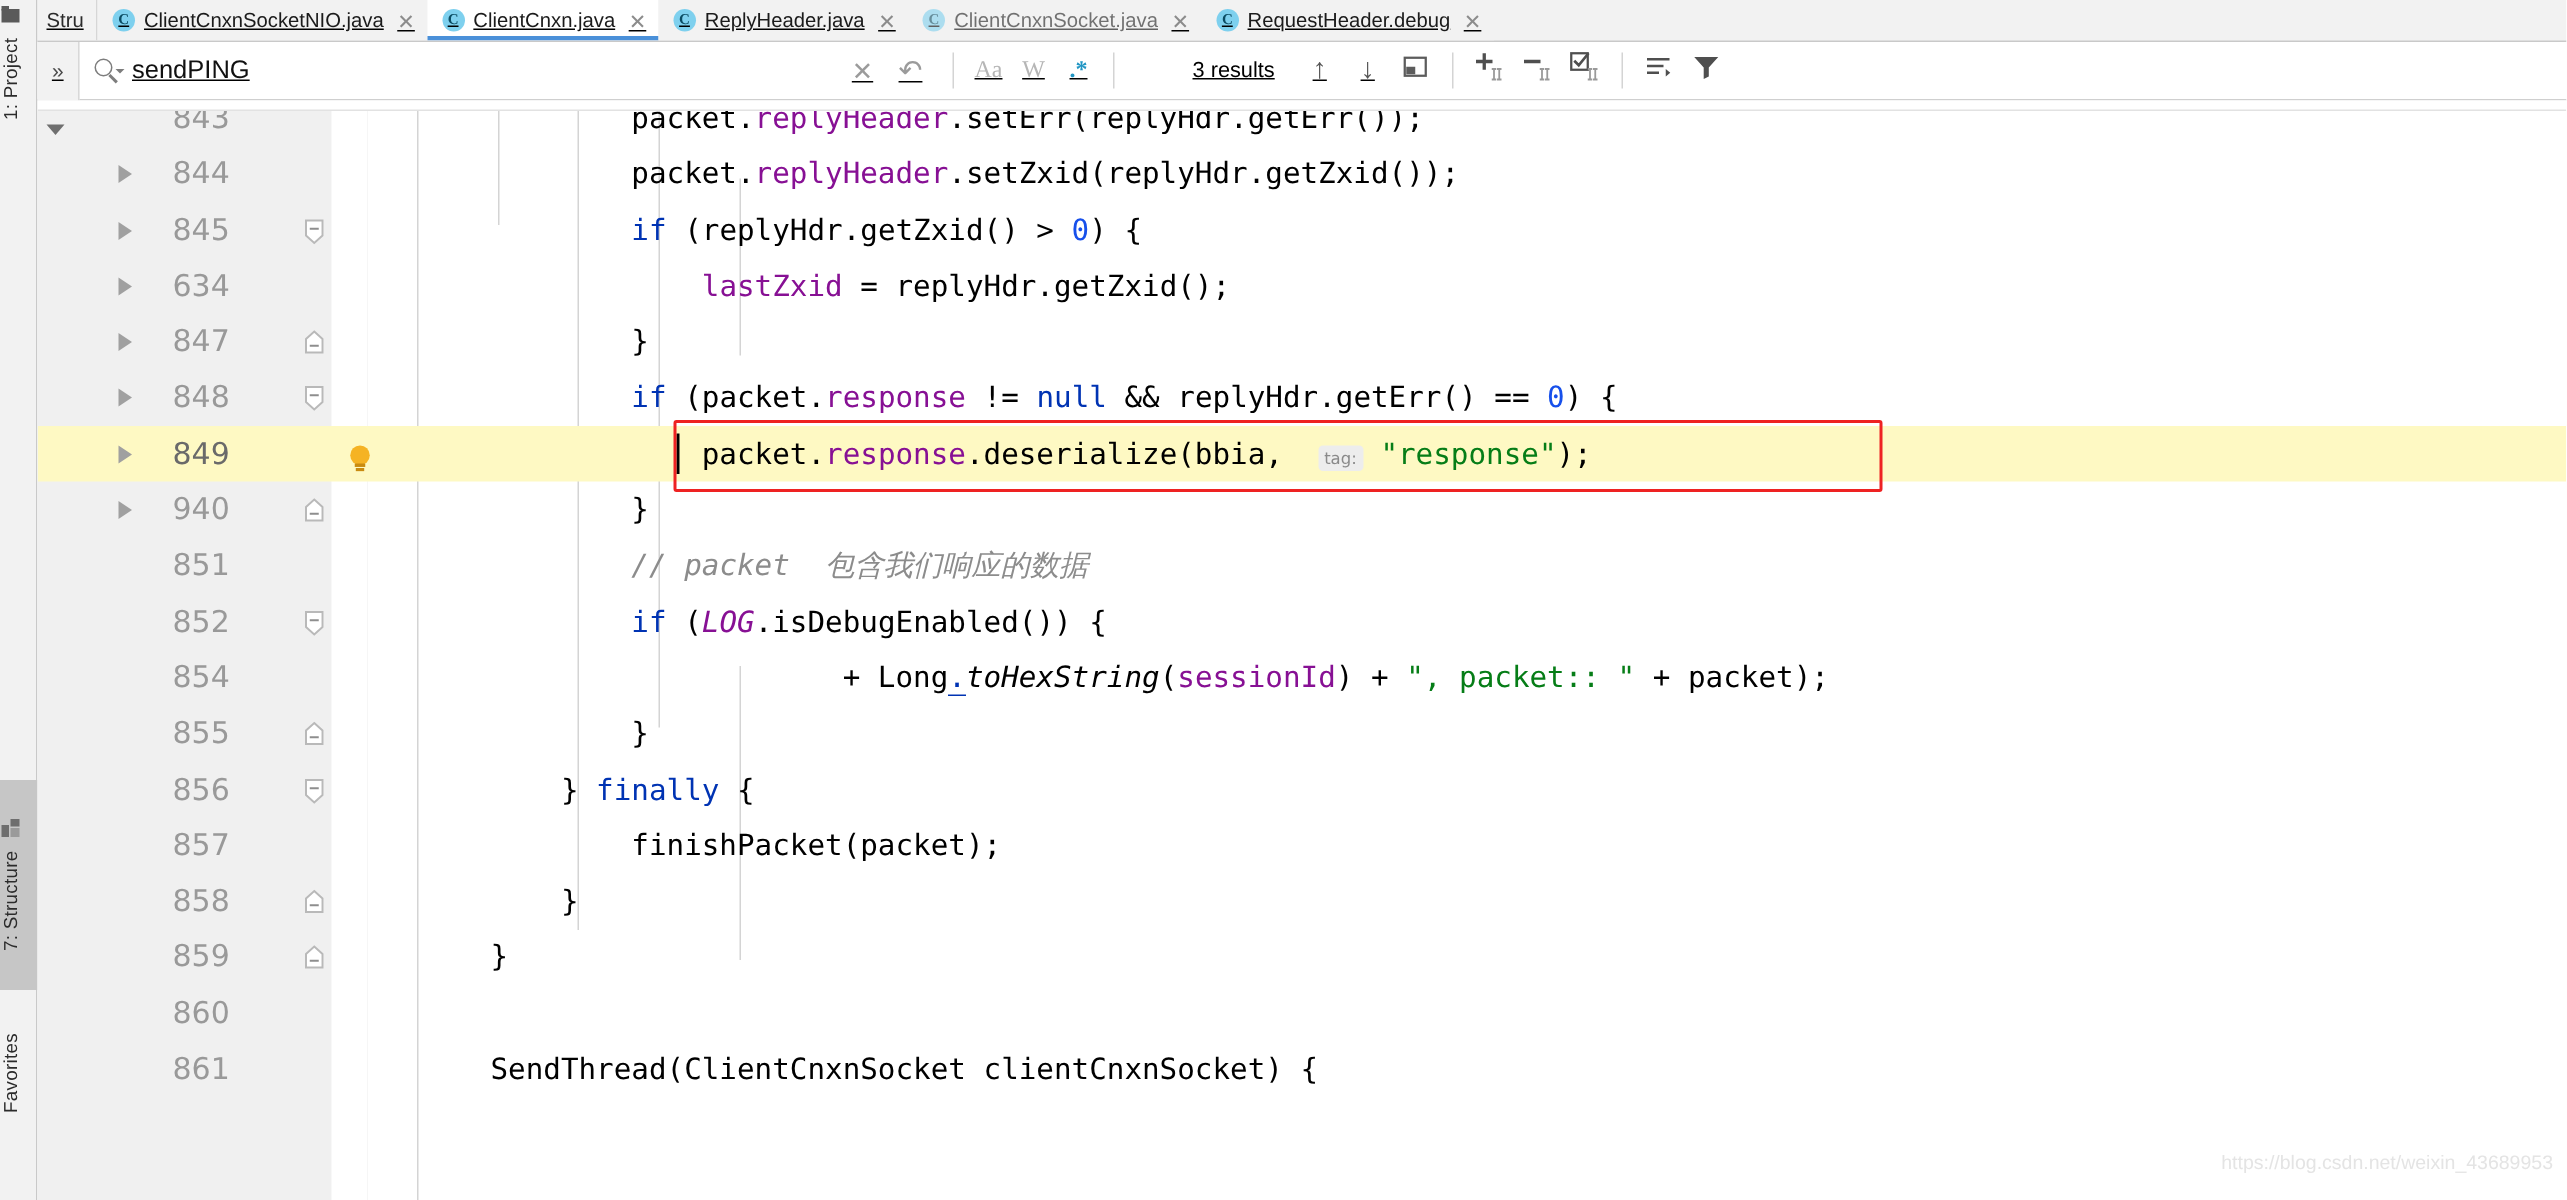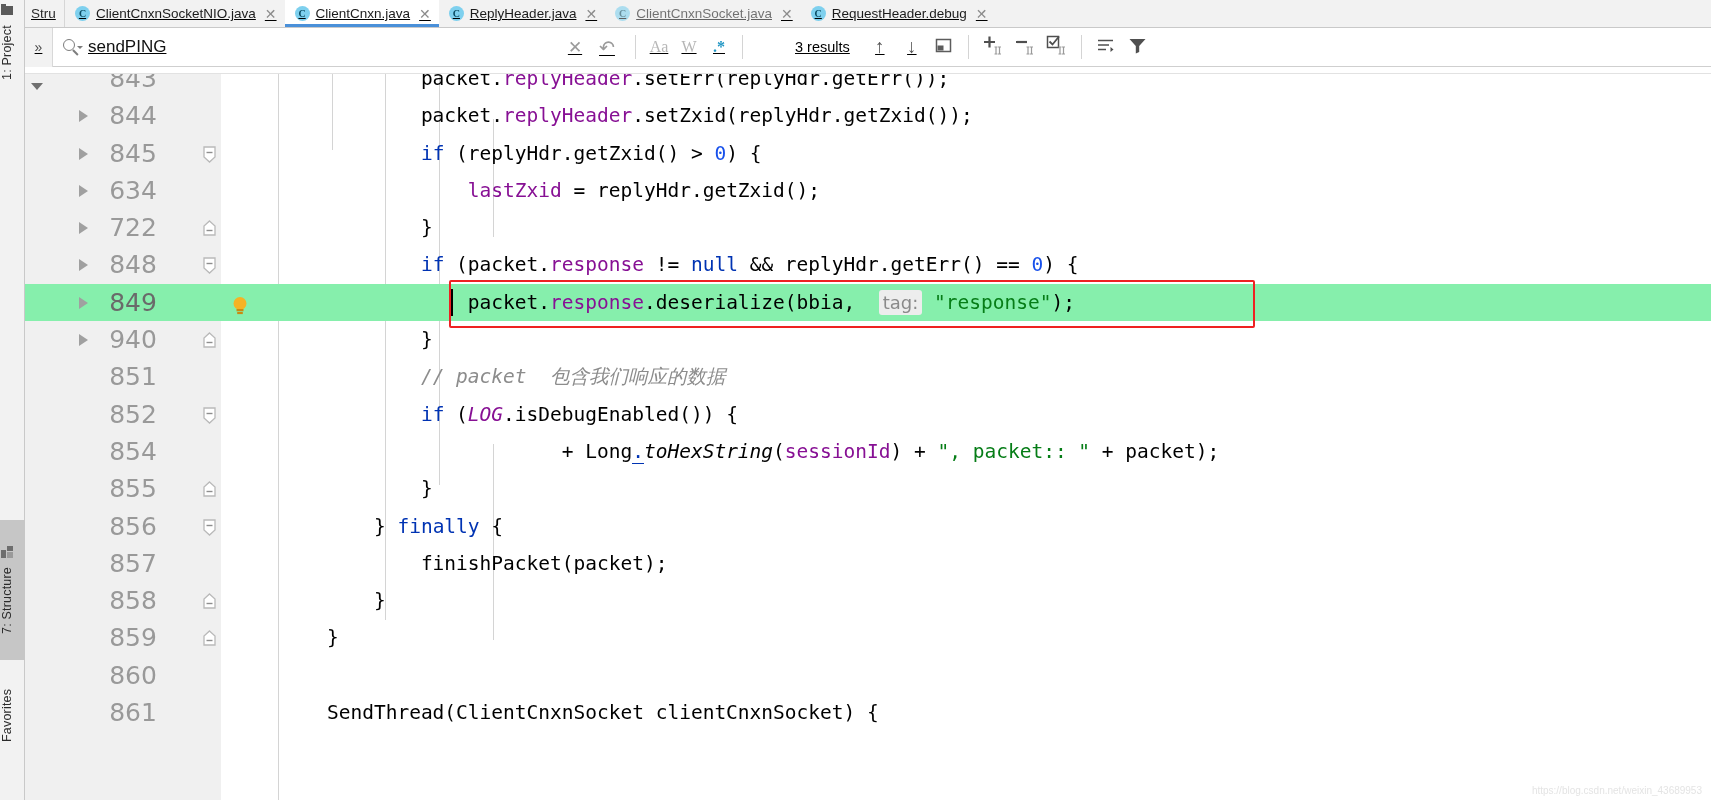--- a/index.html
+++ b/index.html
@@ -276,29 +276,29 @@
     left: 0; top: 0; right:0; bottom:0;
     font-family: "DejaVu Sans Mono", monospace;
     font-size: 19.5px;
     line-height: 37.3px;
   }
   .crow {
     position: relative;
     height: 37.3px;
     white-space: pre;
   }
-  .crow.cur { background: #86efac; }
+  .crow.cur { background: #fef9c3; }
   .lnum {
     position:absolute;
-    left: 78px;
+    left: 90px;
     width: 60px;
-    text-align: center;
+    text-align: left;
     color: #999999;
     font-family: "DejaVu Sans", sans-serif;
-    font-size: 25px;
+    font-size: 20px;
     line-height: 37.3px;
   }
   .crow.cur .lnum { color: #6a6a6a; }
   .gtri {
     position:absolute;
     left: 54px; top: 13px;
     width:0;height:0;
     border-top:6px solid transparent;
     border-bottom:6px solid transparent;
     border-left:9px solid #a0a0a0;
@@ -335,21 +335,21 @@
   .fld { color:#871094; }
   .fldi{ color:#871094; font-style: italic; }
   .num { color:#1750eb; }
   .str { color:#067d17; }
   .cmt { color:#8c8c8c; font-style: italic; }
   .sm  { font-style: italic; }
   .sm-dot { color:#0033b3; border-bottom:1px solid #0033b3;}
   .hint {
     background:#ededed;
     color:#8a8a8a;
-    font-size: 18px;
+    font-size: 11px;
     padding: 2px 4px;
     border-radius: 3px;
     font-family:"DejaVu Sans", sans-serif;
   }
   .squig {
     background-image: repeating-linear-gradient(135deg, #8bbf8b 0 1.3px, transparent 1.3px 3.4px);
     background-repeat: repeat-x;
     background-size: 6px 4px;
     background-position: 0 100%;
     padding-bottom: 3px;
@@ -362,22 +362,22 @@
   }
   .redbox {
     position: absolute;
     border: 2.5px solid #ee2222;
     border-radius: 2px;
     pointer-events:none;
   }
   .watermark {
     position:absolute;
     right: 9px;
-    bottom: 4px;
-    font-size: 10px;
+    bottom: 18px;
+    font-size: 13px;
     color: #e4e4e4;
     font-family: "Liberation Sans", sans-serif;
     white-space: nowrap;
   }
 </style>
 </head>
 <body>
 
 <div id="app">
 
@@ -550,21 +550,21 @@
         <div class="ind" style="left:468px;top:370px;bottom:160px;"></div>
 
         <div class="code-area" id="code-host">
             <div class="crow" style="margin-top: -14px;"><div class="lnum">843</div><div class="ctext">            packet.<span class="fld">replyHeader</span>.setErr(replyHdr.getErr());</div></div>
             <div class="crow"><div class="gtri"></div><div class="lnum">844</div><div class="ctext">            packet.<span class="fld">replyHeader</span>.setZxid(replyHdr.getZxid());</div></div>
             <div class="crow"><div class="gtri"></div><div class="lnum">845</div><div class="fold"><svg width="15" height="17" viewBox="0 0 15 17">
                   <path d="M2 1 h11 v10 l-5.5 5 l-5.5 -5 z" fill="#fff" stroke="#b9b9b9" stroke-width="1.3"></path>
                   <path d="M4.5 6.5 h6" stroke="#8e8e8e" stroke-width="1.4"></path>
                 </svg></div><div class="ctext">            <span class="kw">if</span> (replyHdr.getZxid() &gt; <span class="num">0</span>) {</div></div>
             <div class="crow"><div class="gtri"></div><div class="lnum">634</div><div class="ctext">                <span class="fld">lastZxid</span> = replyHdr.getZxid();</div></div>
-            <div class="crow"><div class="gtri"></div><div class="lnum">722</div><div class="fold"><svg width="15" height="17" viewBox="0 0 15 17">
+            <div class="crow"><div class="gtri"></div><div class="lnum">847</div><div class="fold"><svg width="15" height="17" viewBox="0 0 15 17">
                   <path d="M7.5 1 l5.5 5 v9 h-11 v-9 z" fill="#fff" stroke="#b9b9b9" stroke-width="1.3"></path>
                   <path d="M4.5 10.5 h6" stroke="#8e8e8e" stroke-width="1.4"></path>
                 </svg></div><div class="ctext">            }</div></div>
             <div class="crow"><div class="gtri"></div><div class="lnum">848</div><div class="fold"><svg width="15" height="17" viewBox="0 0 15 17">
                   <path d="M2 1 h11 v10 l-5.5 5 l-5.5 -5 z" fill="#fff" stroke="#b9b9b9" stroke-width="1.3"></path>
                   <path d="M4.5 6.5 h6" stroke="#8e8e8e" stroke-width="1.4"></path>
                 </svg></div><div class="ctext">            <span class="kw">if</span> (packet.<span class="fld">response</span> != <span class="kw">null</span> &amp;&amp; replyHdr.getErr() == <span class="num">0</span>) {</div></div>
             <div class="crow cur"><div class="gtri"></div><div class="lnum">849</div><div class="bulb"><svg width="20" height="22" viewBox="0 0 20 22">
                   <circle cx="10" cy="8.5" r="6.5" fill="#f5b324"></circle>
                   <rect x="6.5" y="14" width="7" height="2.3" fill="#c98b10"></rect>

